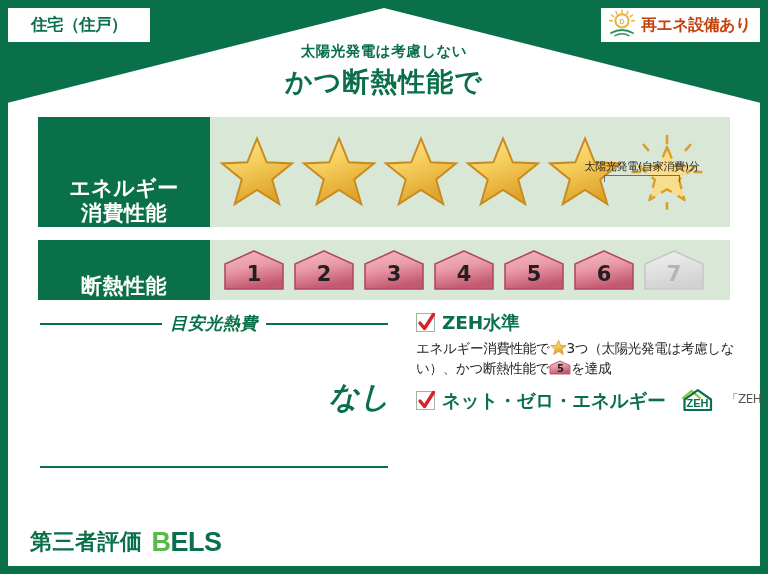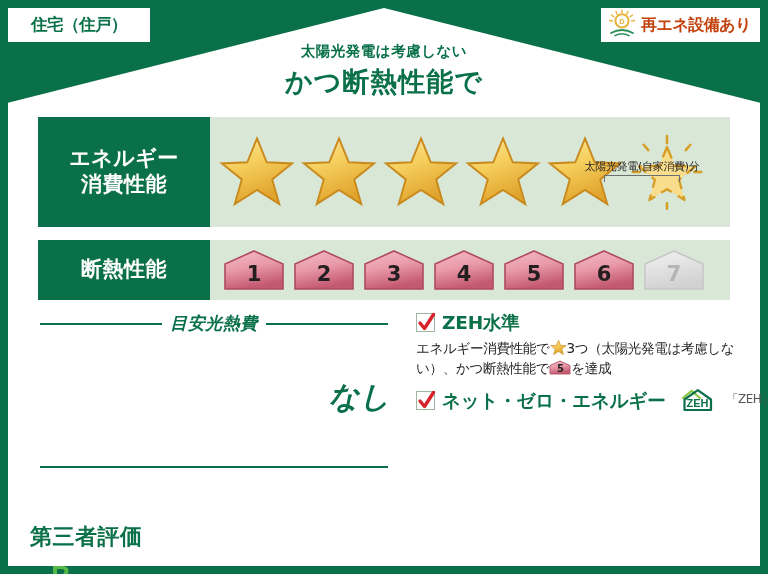--- a/index.html
+++ b/index.html
@@ -94,21 +94,21 @@
   #row-energy { top: 117px; height: 110px; }
   #row-insul  { top: 240px; height: 60px; }
 
   .perf-label {
     background: #0a7049;
     color: #ffffff;
     flex: 0 0 172px;
     display: flex;
     flex-direction: column;
     align-items: center;
-    justify-content: center;
+    justify-content: flex-end;
     font-weight: bold;
     letter-spacing: 0.5px;
     line-height: 1.22;
   }
   #row-energy .perf-label { font-size: 21px; }
   #row-insul  .perf-label { font-size: 21px; }
 
   .perf-body {
     flex: 1 1 auto;
     position: relative;
@@ -263,21 +263,21 @@
     left: 0; right: 0; bottom: 0;
     height: 62px;
     z-index: 45;
   }
   #bels-plate {
     position: absolute;
     left: 18px; top: 10px;
     height: 40px;
     padding: 0 12px;
     background: #ffffff;
-    display: flex; align-items: center; gap: 9px; flex-direction: column;
+    display: flex; align-items: center; gap: 9px;
   }
   #bels-plate .jp {
     color: #0a7049; font-size: 22px; font-weight: bold; letter-spacing: 0.5px;
   }
   #bels-plate .bels {
     font-size: 27px; font-weight: bold; letter-spacing: -0.5px;
     font-family: Liberation Sans, sans-serif;
   }
   #bels-plate .bels .b1 { color: #57b947; }
   #bels-plate .bels .b2 { color: #0a7049; }

